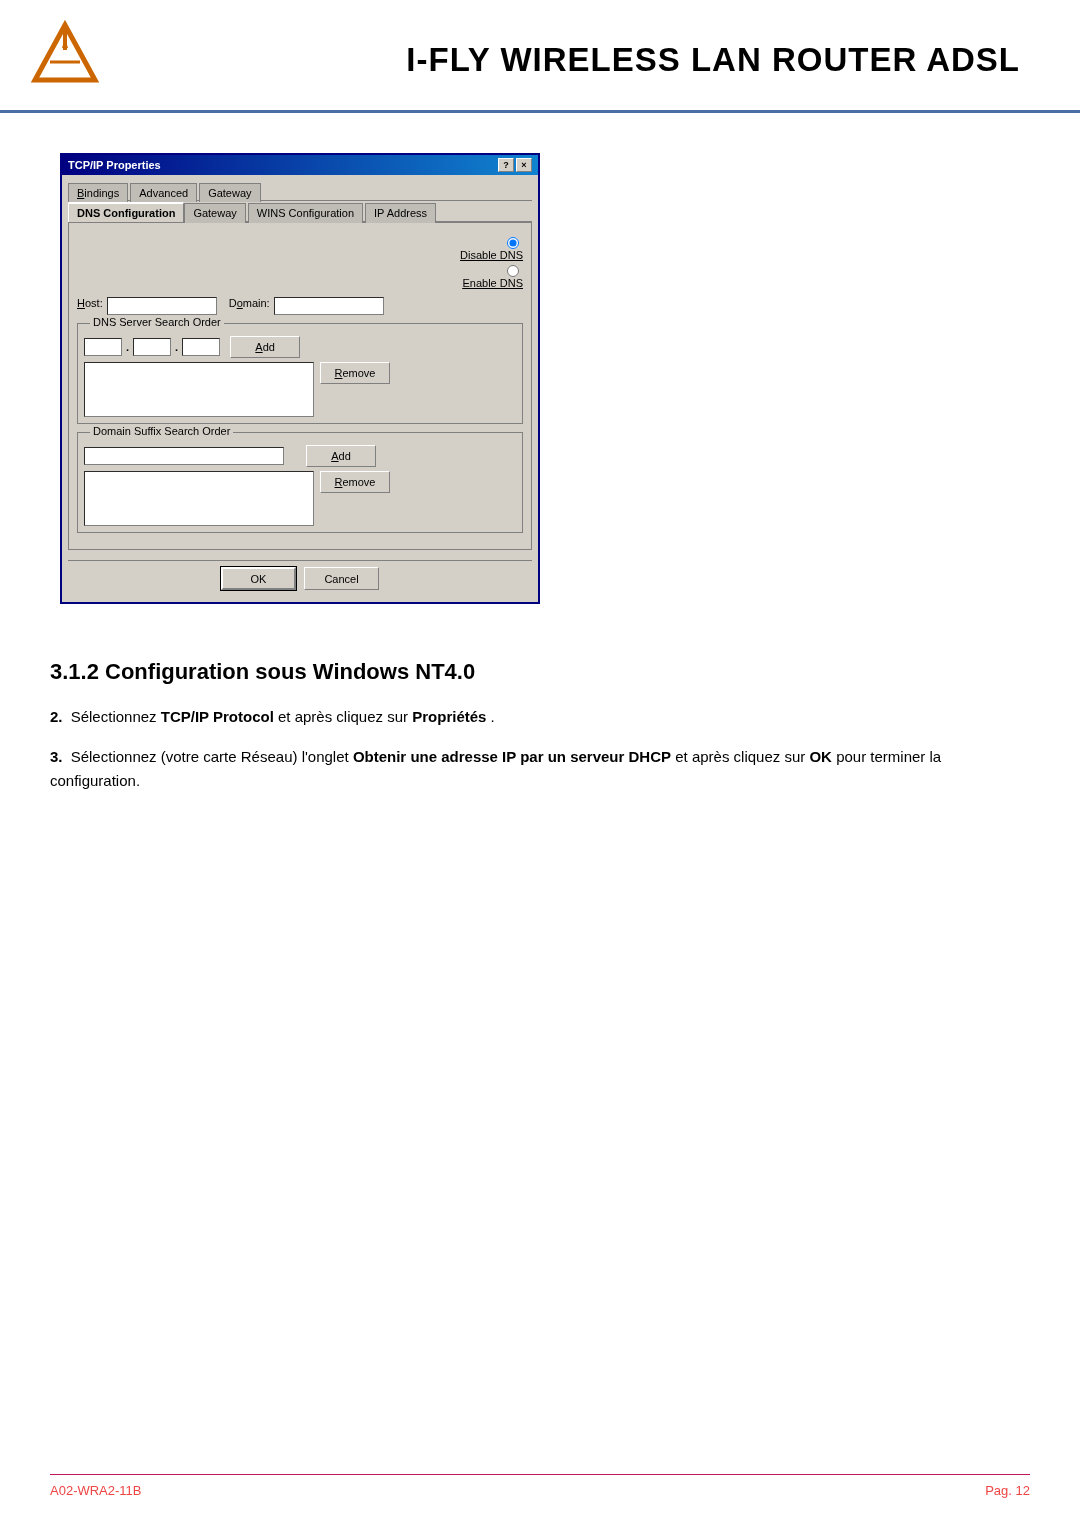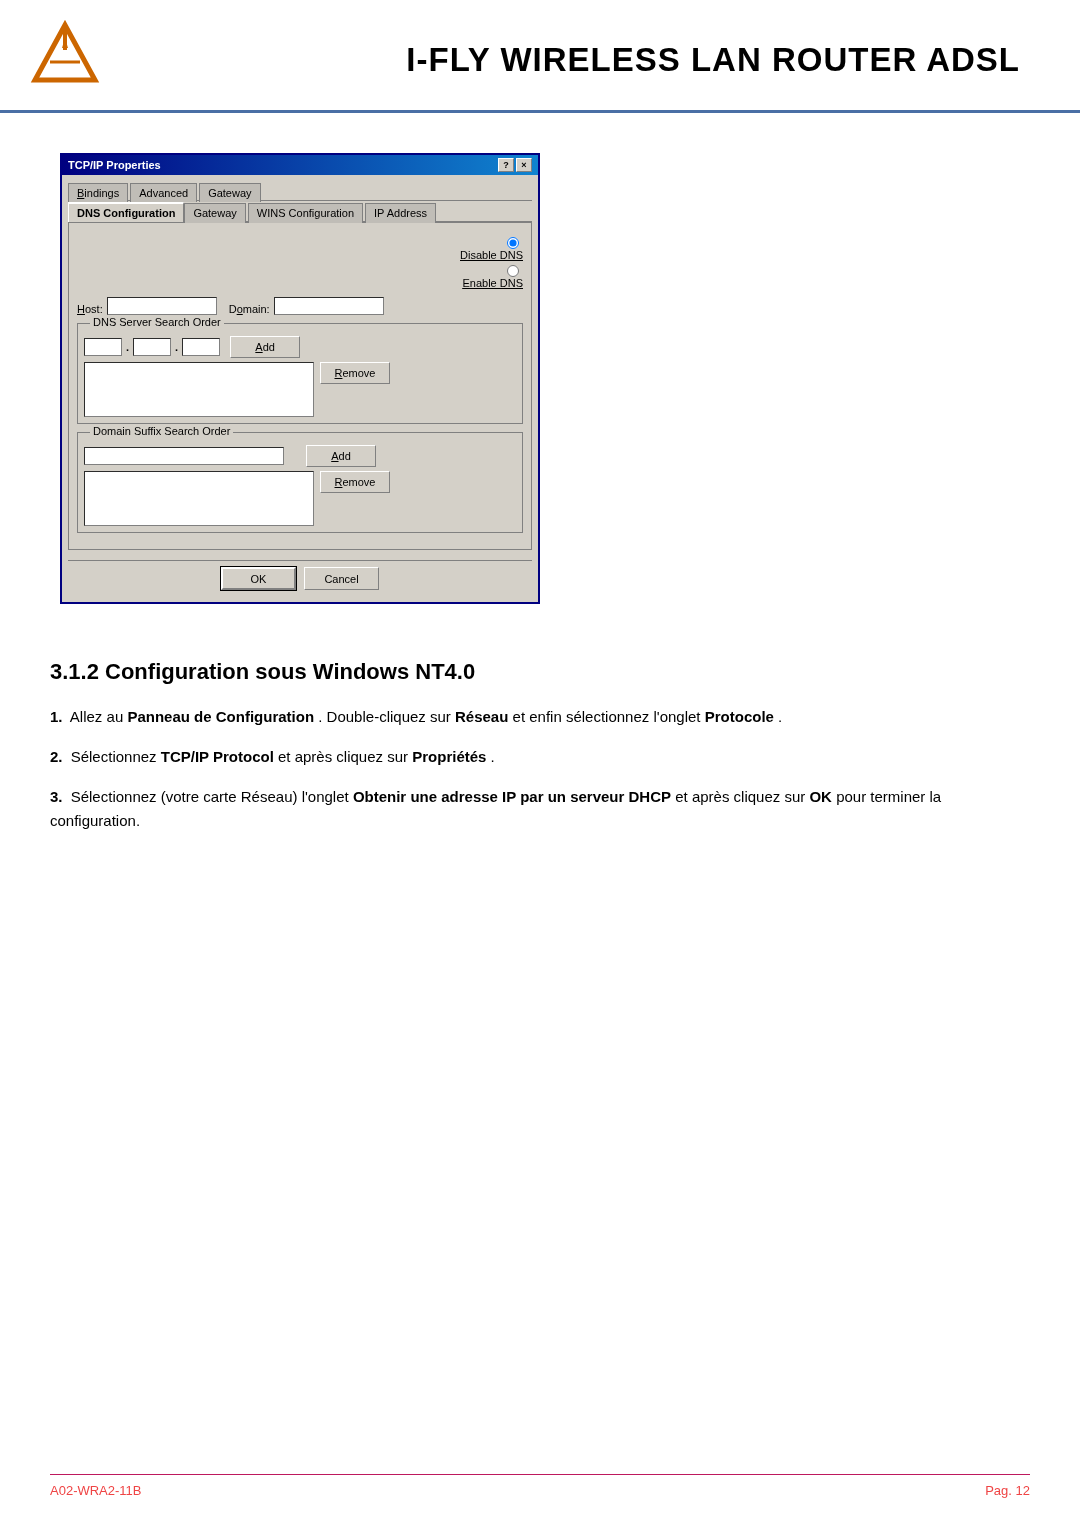--- a/index.html
+++ b/index.html
@@ -118,21 +118,21 @@
     }
 
     .radio-label {
       text-decoration: underline;
       font-size: 11px;
     }
 
     
     .host-domain-row {
       display: flex;
-      align-items: flex-end;
+      align-items: flex-start;
       margin: 8px 0;
       font-size: 11px;
     }
 
     .field-label {
       font-size: 11px;
       margin-right: 4px;
     }
 
     .text-input-small {
@@ -447,30 +447,20 @@
           <button class="ok-button">OK</button>
           <button class="cancel-button">Cancel</button>
         </div>
 
       </div>
     </div>
   </div>
 
   <h2 class="section-heading">3.1.2 Configuration sous Windows NT4.0</h2>
 
-  <p class="para">
-    <span class="para-num bold-text">1.</span>
-    <span>Allez au </span>
-    <strong>Panneau de Configuration</strong>
-    <span>. Double-cliquez sur  </span>
-    <strong>Réseau</strong>
-    <span> et enfin sélectionnez l'onglet  </span>
-    <strong>Protocole</strong>
-    <span> .</span>
-  </p>
 
   <p class="para">
     <span class="para-num bold-text">2.</span>
     <span>Sélectionnez </span>
     <strong>TCP/IP Protocol</strong>
     <span> et après cliquez sur </span>
     <strong>Propriétés</strong>
     <span>.</span>
   </p>
 

